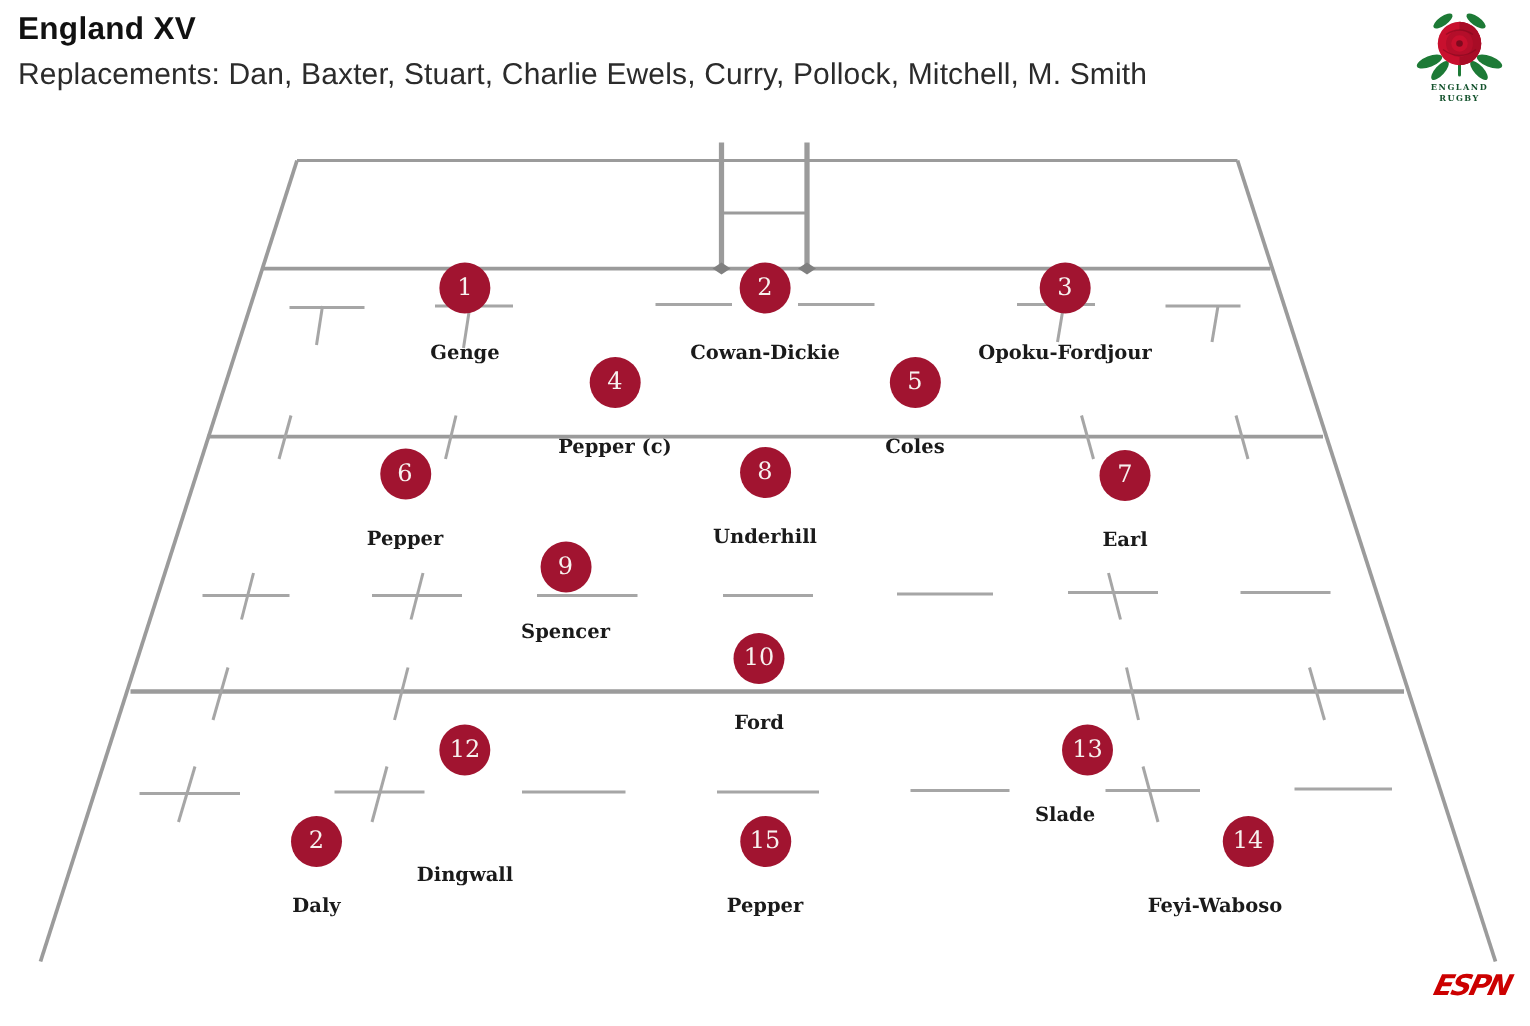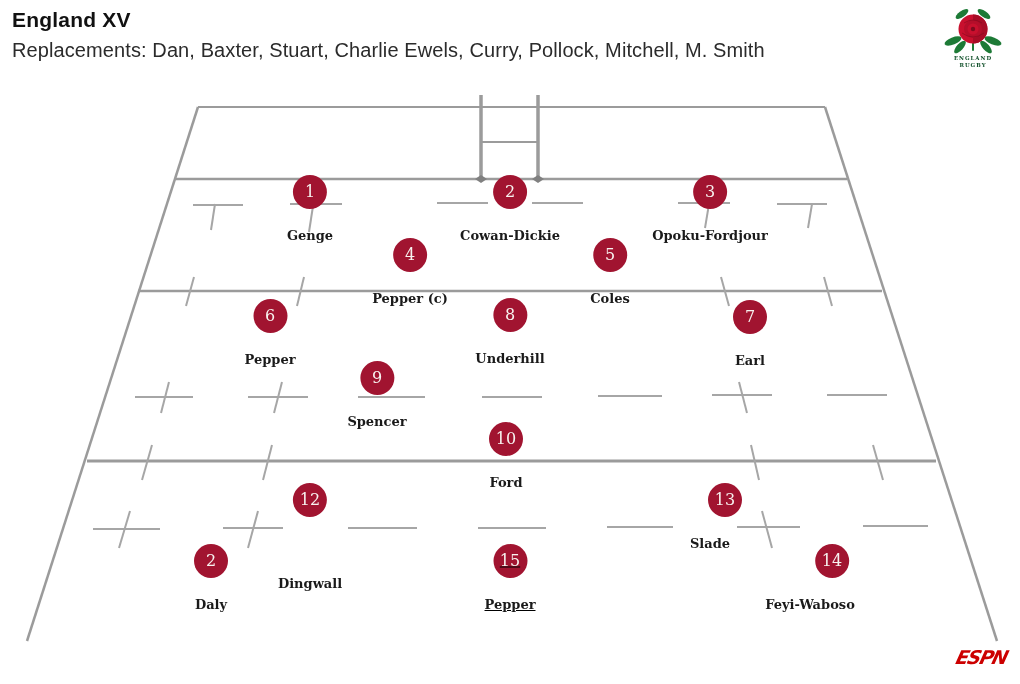--- a/index.html
+++ b/index.html
@@ -214,21 +214,21 @@
       <div class="pname">Slade</div>
     </div>
 
     <div class="player" style="left: 211px; top: 544px;">
       <div class="badge" style="background: rgb(161, 20, 48);">
         <span class="num">2</span>
       </div>
       <div class="pname">Daly</div>
     </div>
 
-    <div class="player" style="left: 510px; top: 544px; text-decoration: underline;">
+    <div class="player" style="left: 510px; top: 544px;">
       <div class="badge" style="background: rgb(161, 20, 48);">
         <span class="num">15</span>
       </div>
       <div class="pname">Pepper</div>
     </div>
 
     <div class="player" style="left: 810px; top: 544px;">
       <div class="badge" style="background: rgb(161, 20, 48); margin-left: 44px;">
         <span class="num">14</span>
       </div>

